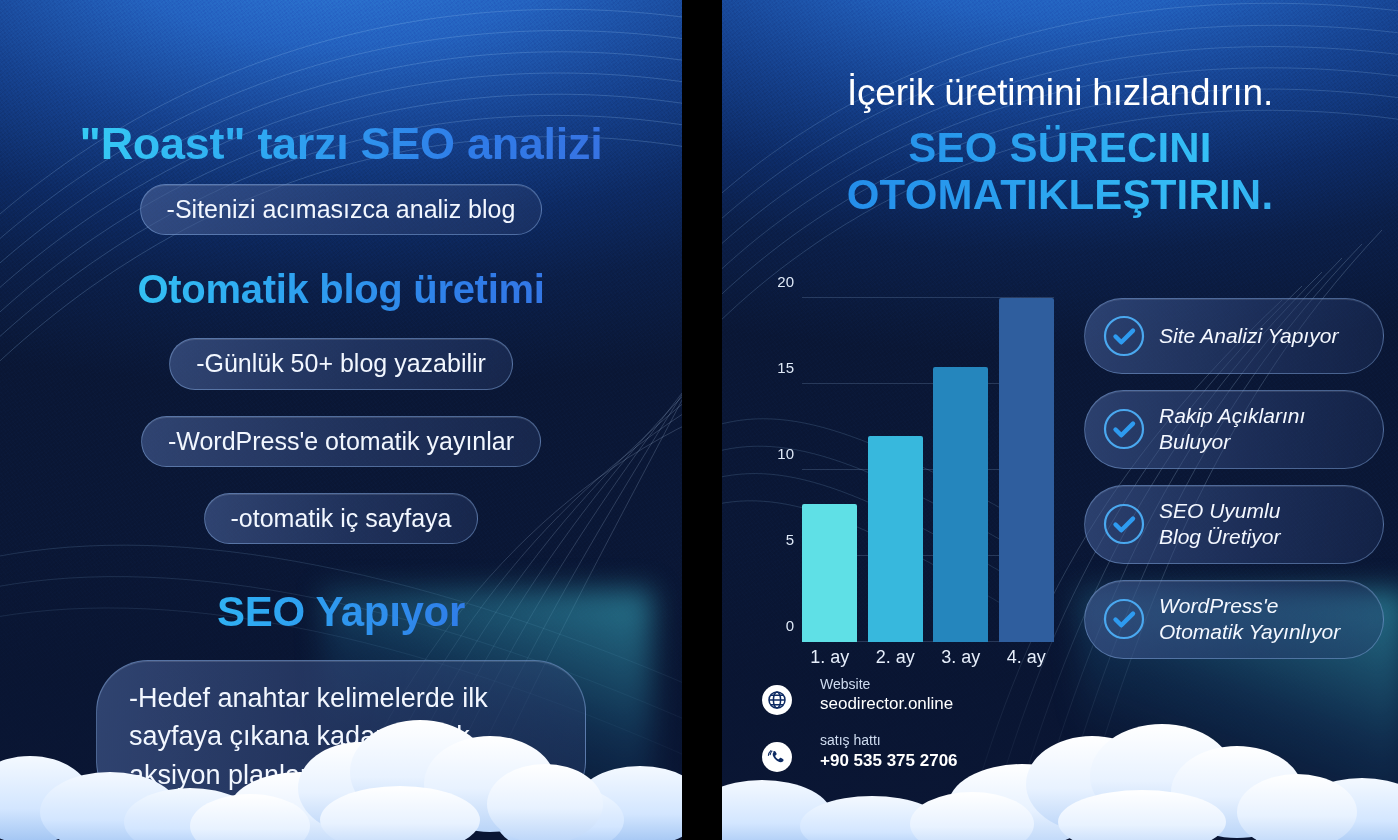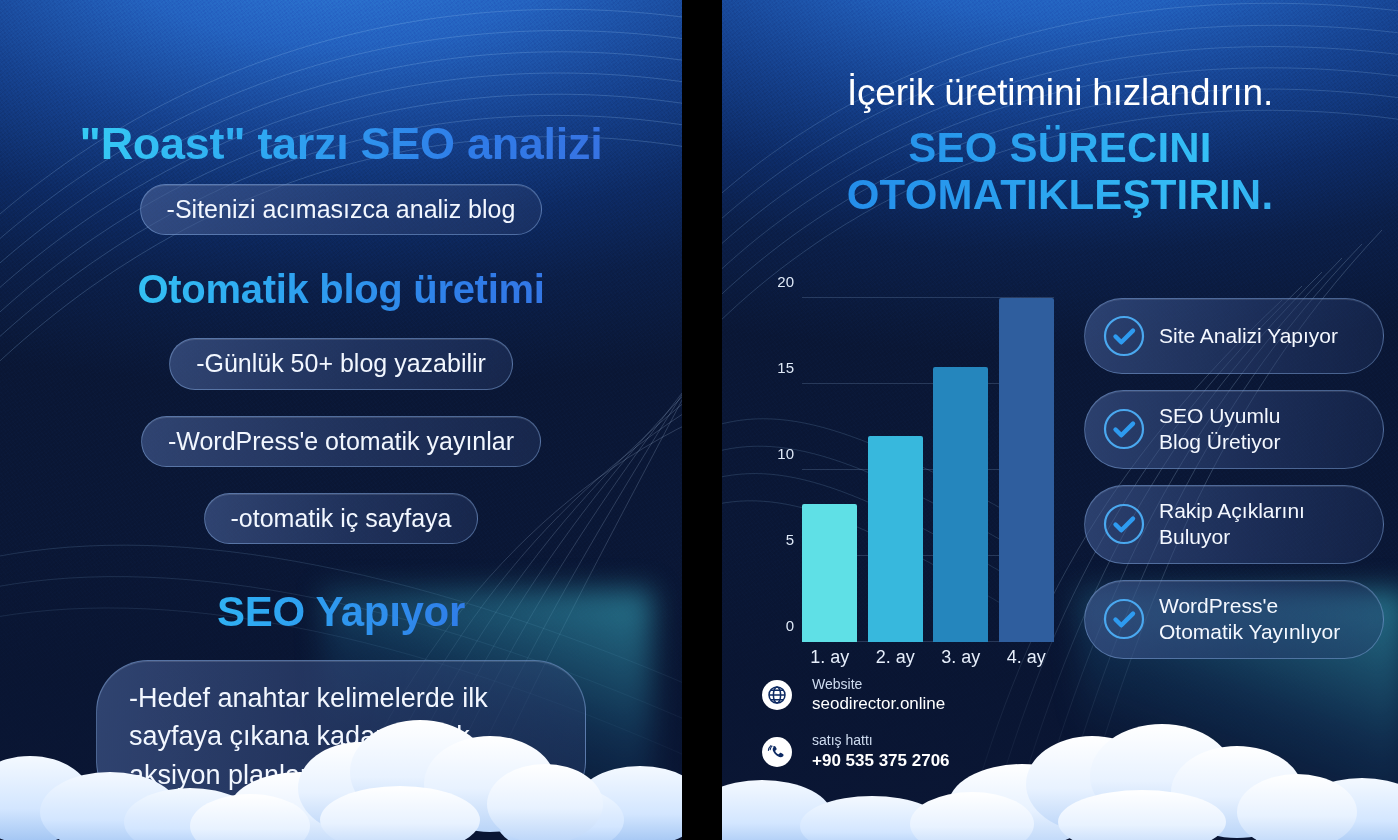--- a/index.html
+++ b/index.html
@@ -114,29 +114,29 @@
   }
   .xlab{ width:22%; text-align:center; color:#e6eefb; font-size:18px; }
 
   
   .feats{ position:absolute; right:14px; top:298px; width:300px; }
   .feat{
     display:flex; align-items:center; gap:14px;
     background:linear-gradient(100deg, rgba(66,92,148,.60) 0%, rgba(46,68,120,.48) 60%, rgba(38,58,106,.32) 100%);
     border:1px solid rgba(150,190,245,.40);
     border-radius:46px; padding:12px 18px; margin-bottom:16px;
-    min-height:76px; box-shadow:inset 0 1px 0 rgba(255,255,255,.10);
+    min-height:76px; box-shadow:inset 0 1px 0 rgba(255,255,255,.10);font-style:italic;
   }
   .feat .ck{ flex:0 0 auto; width:42px; height:42px; }
   .feat .ck svg{ display:block; width:42px; height:42px; }
   .feat .ftxt{ color:#f4f8ff; font-size:21px; line-height:1.26; }
 
   
   .contact{ position:absolute; left:40px; bottom:52px; }
-  .crow{ display:flex; align-items:center; gap:20px; margin-bottom:16px; }
+  .crow{ display:flex; align-items:flex-end; gap:28px; margin-bottom:16px; }
   .cico{ flex:0 0 auto; width:30px; height:30px; }
   .cico svg{ display:block; width:30px; height:30px; }
   .clab{ color:#cfdcf0; font-size:14px; line-height:1.25; }
   .cval{ color:#ffffff; font-size:17px; line-height:1.3; }
   .cval.bold{ font-weight:700; }
 
   .gutter{ position:absolute; left:682px; top:0; width:40px; height:840px; background:#000; }
 </style>
 </head>
 <body>
@@ -315,30 +315,30 @@
             </span>
             <span class="ftxt">Site Analizi Yapıyor</span>
           </div>
           <div class="feat">
             <span class="ck">
               <svg viewBox="0 0 42 42">
                 <circle cx="21" cy="21" r="19" fill="none" stroke="#4aa8ef" stroke-width="2.2"></circle>
                 <path d="M12.5 21.5l5.8 5.8L30 15.6" fill="none" stroke="#2e9bf0" stroke-width="4.4" stroke-linecap="round" stroke-linejoin="round"></path>
               </svg>
             </span>
-            <span class="ftxt">SEO Uyumlu<br>Blog Üretiyor</span>
+            <span class="ftxt">Rakip Açıklarını<br>Buluyor</span>
           </div>
           <div class="feat">
             <span class="ck">
               <svg viewBox="0 0 42 42">
                 <circle cx="21" cy="21" r="19" fill="none" stroke="#4aa8ef" stroke-width="2.2"></circle>
                 <path d="M12.5 21.5l5.8 5.8L30 15.6" fill="none" stroke="#2e9bf0" stroke-width="4.4" stroke-linecap="round" stroke-linejoin="round"></path>
               </svg>
             </span>
-            <span class="ftxt">Rakip Açıklarını<br>Buluyor</span>
+            <span class="ftxt">SEO Uyumlu<br>Blog Üretiyor</span>
           </div>
           <div class="feat">
             <span class="ck">
               <svg viewBox="0 0 42 42">
                 <circle cx="21" cy="21" r="19" fill="none" stroke="#4aa8ef" stroke-width="2.2"></circle>
                 <path d="M12.5 21.5l5.8 5.8L30 15.6" fill="none" stroke="#2e9bf0" stroke-width="4.4" stroke-linecap="round" stroke-linejoin="round"></path>
               </svg>
             </span>
             <span class="ftxt">WordPress'e<br>Otomatik Yayınlıyor</span>
           </div>

